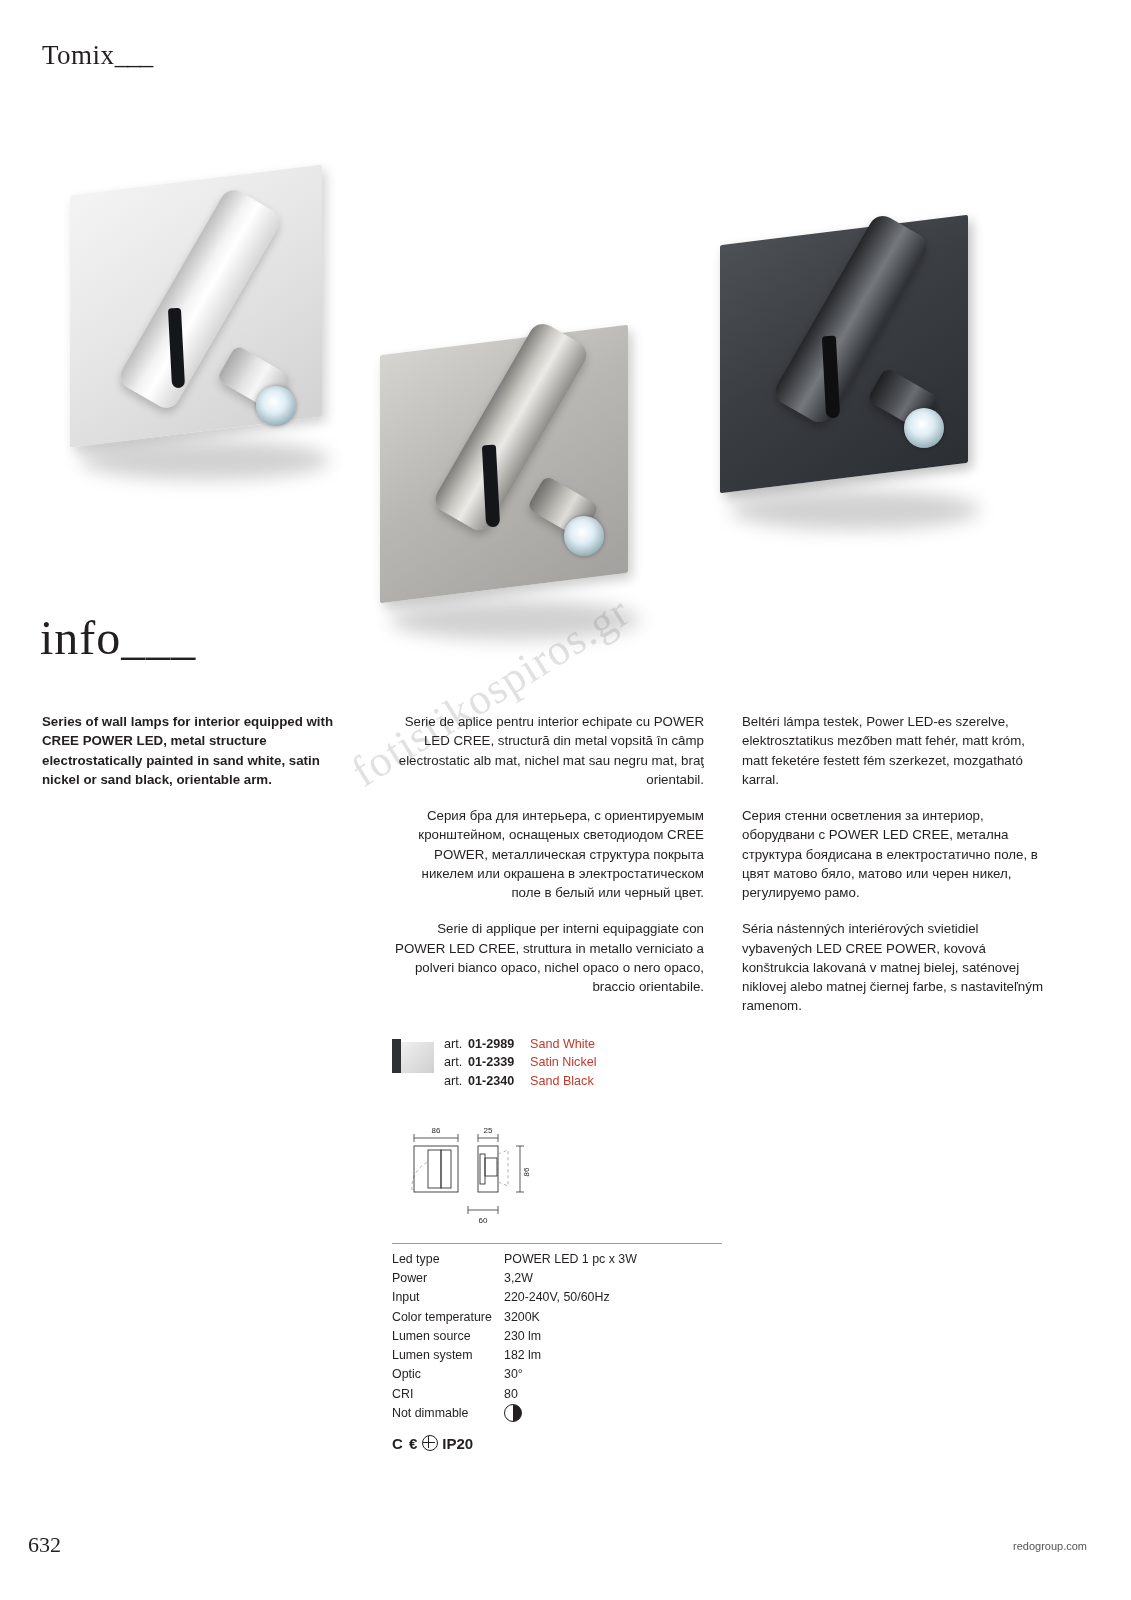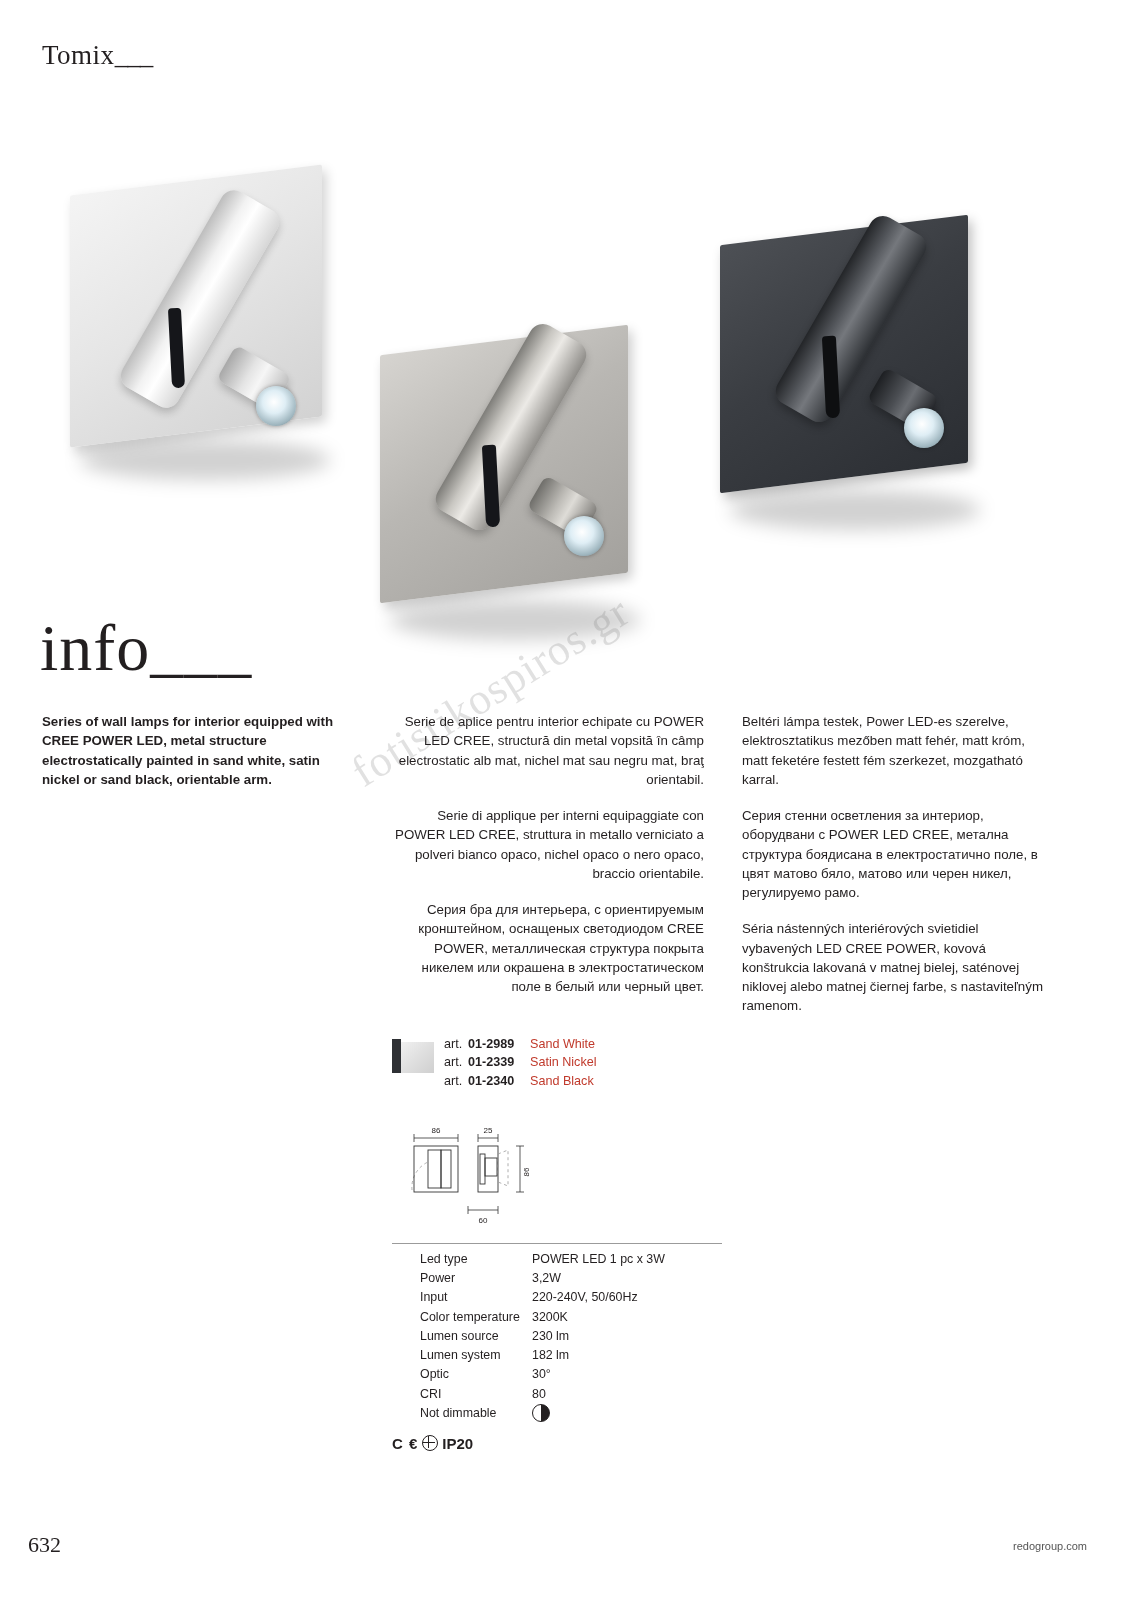--- a/index.html
+++ b/index.html
@@ -132,21 +132,21 @@
   }
   #lamp-black .lens { left: 184px; top: 268px; width: 40px; height: 40px; }
   #lamp-black .switch { left: 104px; top: 196px; width: 14px; height: 82px; border-radius: 4px 4px 8px 8px; transform: rotate(-3deg); background:#0e0f11; }
 
   
   .info-title {
     position: absolute;
     left: 40px;
     top: 610px;
     font-family: "Liberation Serif", serif;
-    font-size: 66px;
+    font-size: 48px;
     letter-spacing: 1px;
     color: #231f20;
     font-weight: normal;
   }
 
   
   .col {
     position: absolute;
     font-size: 13.3px;
     line-height: 1.45;
@@ -201,21 +201,21 @@
     position: absolute;
     left: 392px;
     top: 1243px;
     width: 330px;
     font-size: 12.4px;
   }
   .specs .rule {
     border-top: 1px solid #9b9b9b;
     margin-bottom: 6px;
   }
-  .spec-row { display: flex; line-height: 1.55; margin-left: 28px; }
+  .spec-row { display: flex; line-height: 1.55; }
   .spec-row .k { width: 112px; }
   .spec-row .v { flex: 1; }
   .ip-line {
     margin-top: 10px;
     display: flex;
     align-items: center;
     gap: 4px;
     font-size: 15px;
     font-weight: bold;
   }
@@ -310,22 +310,22 @@
 <div class="watermark">fotistikospiros.gr</div>
 
 <div class="info-title"><span>info</span><span>___</span></div>
 
 <div class="col" id="col-1">
   <p>Series of wall lamps for interior equipped with CREE POWER LED, metal structure electrostatically painted in sand white, satin nickel or sand black, orientable arm.</p>
 </div>
 
 <div class="col" id="col-2">
   <p>Serie de aplice pentru interior echipate cu POWER LED CREE, structură din metal vopsită în câmp electrostatic alb mat, nichel mat sau negru mat, braţ orientabil.</p>
+  <p>Серия бра для интерьера, с ориентируемым кронштейном, оснащеных светодиодом CREE POWER, металлическая структура покрыта никелем или окрашена в электростатическом поле в белый или черный цвет.</p>
   <p>Serie di applique per interni equipaggiate con POWER LED CREE, struttura in metallo verniciato a polveri bianco opaco, nichel opaco o nero opaco, braccio orientabile.</p>
-  <p>Серия бра для интерьера, с ориентируемым кронштейном, оснащеных светодиодом CREE POWER, металлическая структура покрыта никелем или окрашена в электростатическом поле в белый или черный цвет.</p>
 </div>
 
 <div class="col" id="col-3">
   <p>Beltéri lámpa testek, Power LED-es szerelve, elektrosztatikus mezőben matt fehér, matt króm, matt feketére festett fém szerkezet, mozgatható karral.</p>
   <p>Серия стенни осветления за интериор, оборудвани с POWER LED CREE, метална структура боядисана в електростатично поле, в цвят матово бяло, матово или черен никел, регулируемо рамо.</p>
   <p>Séria nástenných interiérových svietidiel vybavených LED CREE POWER, kovová konštrukcia lakovaná v matnej bielej, saténovej niklovej alebo matnej čiernej farbe, s nastaviteľným ramenom.</p>
 </div>
 
 <div class="articles">
   <div class="art-swatch">

